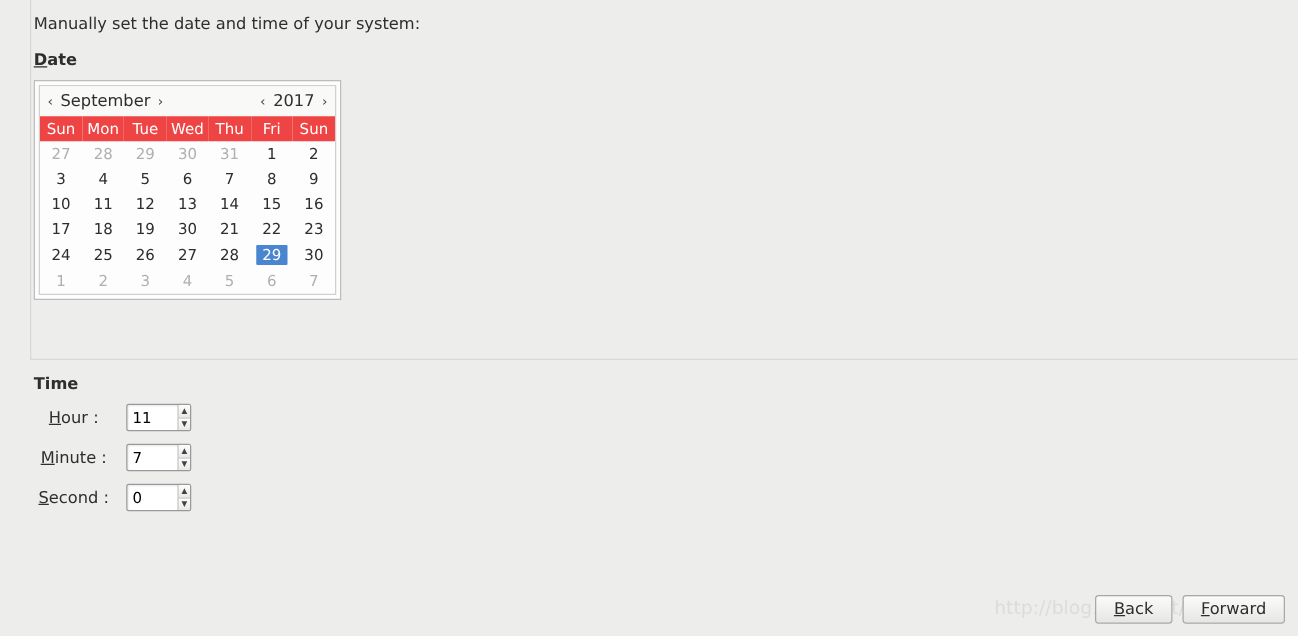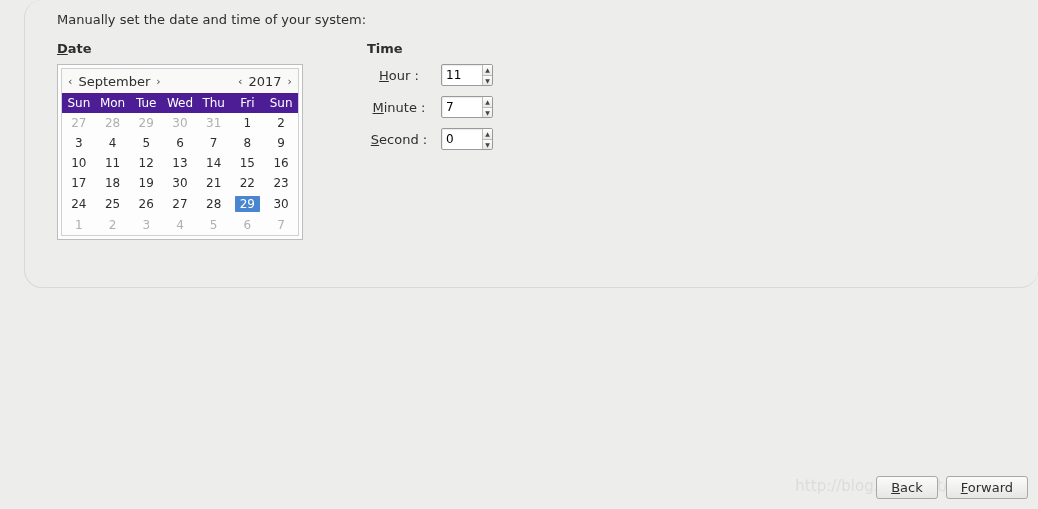--- a/index.html
+++ b/index.html
@@ -16,30 +16,30 @@
   }
   .panel {
     position: absolute;
     left: 24px;
     top: 0;
     right: 0;
     height: 288px;
     border-left: 1px solid #d8d8d6;
     border-bottom: 1px solid #d8d8d6;
     background: #ededeb;
-    padding: 10px 18px 0 32px;
+    padding: 10px 18px 0 2px;
     box-sizing: border-box;
-    border-radius: 18px;
   }
   .instruction {
     margin: 2px 0 14px 0;
   }
   .columns {
     display: flex;
     gap: 60px;
+    flex-direction: column;
   }
   .col-date { width: 250px; }
   .section-title {
     font-weight: bold;
     margin-bottom: 8px;
   }
   .section-title .mn { text-decoration: underline; }
 
   
   .calendar {
@@ -68,21 +68,21 @@
     padding: 0 2px;
   }
   .cal-month, .cal-year { }
   .cal-spacer { flex: 1; }
   table.cal-grid {
     border-collapse: collapse;
     width: 100%;
     table-layout: fixed;
   }
   .cal-grid th {
-    background: #4c1d95;
+    background: #ef4444;
     color: #fff;
     font-weight: normal;
     font-size: 12px;
     padding: 3px 0;
     text-align: center;
   }
   .cal-grid td {
     text-align: center;
     font-size: 12px;
     padding: 3px 0;

